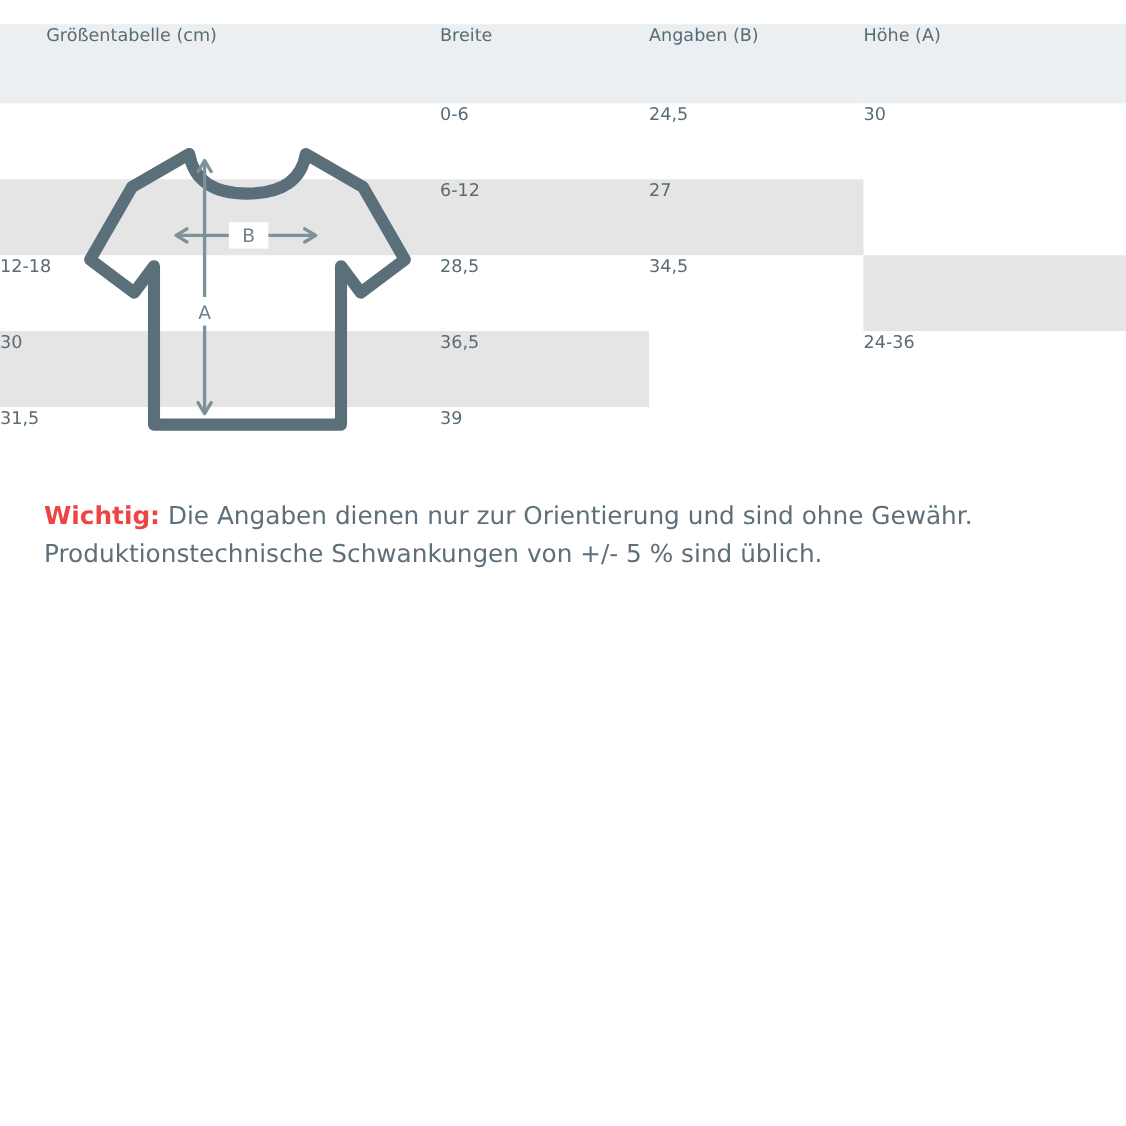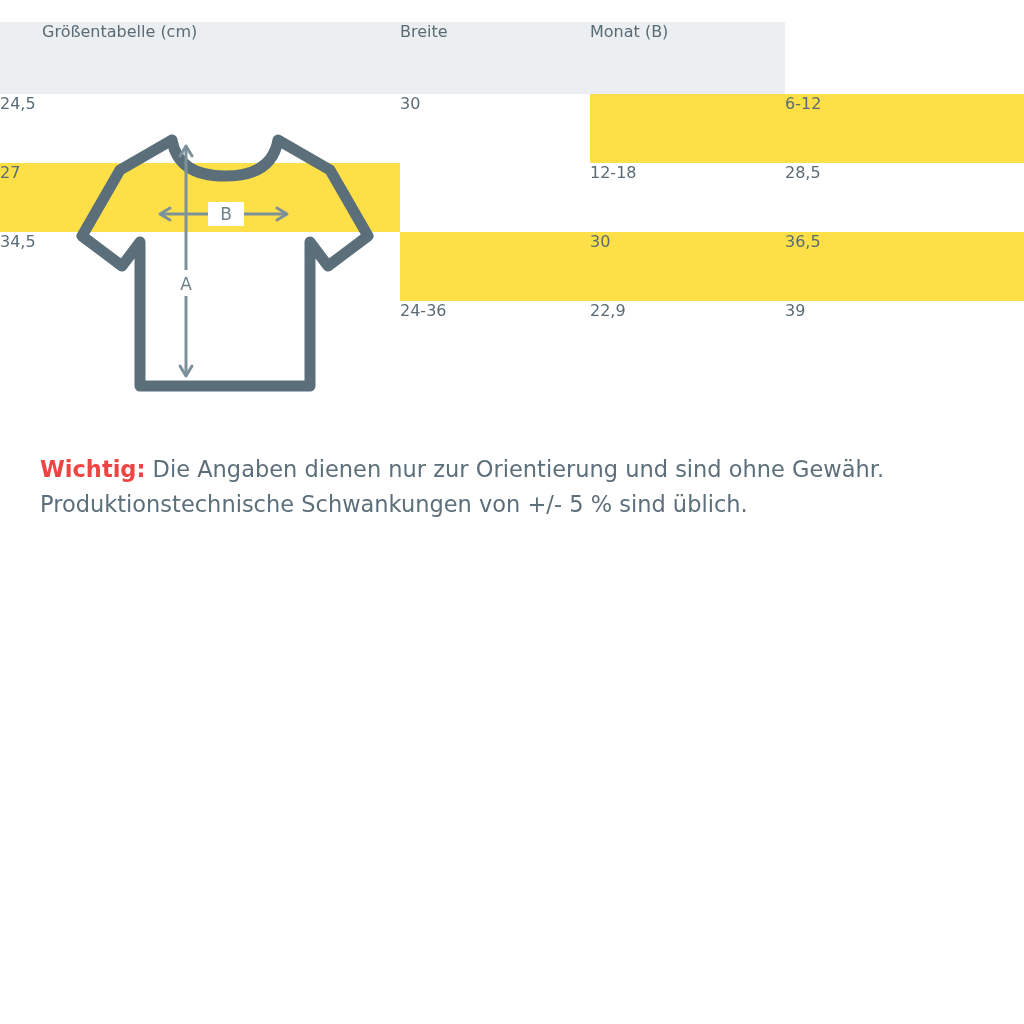--- a/index.html
+++ b/index.html
@@ -41,21 +41,21 @@
   }
   .cell-title {
     padding-left: 42px;
     justify-content: flex-start;
   }
 
   .data-row {
     height: 69px;
   }
   .data-row.alt {
-    background: #fde047;
+    background: #e5e5e5;
   }
 
   
   .shirt-wrap {
     position: absolute;
     left: 60px;
     top: 118px;
     width: 330px;
     height: 310px;
   }
@@ -77,42 +77,44 @@
 </head>
 <body>
 
 <div class="page">
 
   <div class="size-table">
     <div class="table-grid">
 
       <div class="header-row cell-title">Größentabelle (cm)</div>
       <div class="header-row cell-c">Breite</div>
-      <div class="header-row cell-d">Monat (B)</div>
+      <div class="header-row cell-d">Angaben (B)</div>
+      <div class="header-row cell-e">Höhe (A)</div>
 
       <div class="data-row spacer-cell"></div>
+      <div class="data-row">0-6</div>
       <div class="data-row">24,5</div>
       <div class="data-row">30</div>
 
       <div class="data-row alt spacer-cell"></div>
       <div class="data-row alt">6-12</div>
       <div class="data-row alt">27</div>
 
       <div class="data-row spacer-cell"></div>
       <div class="data-row">12-18</div>
       <div class="data-row">28,5</div>
       <div class="data-row">34,5</div>
 
       <div class="data-row alt spacer-cell"></div>
       <div class="data-row alt">30</div>
       <div class="data-row alt">36,5</div>
 
       <div class="data-row spacer-cell"></div>
       <div class="data-row">24-36</div>
-      <div class="data-row">22,9</div>
+      <div class="data-row">31,5</div>
       <div class="data-row">39</div>
 
     </div>
   </div>
 
   <div class="shirt-wrap">
     <svg width="330" height="310" viewBox="0 0 330 310">
 
       <path d="M112 22 L60 52 L22 118 L62 148 L80 124 L80 268 L250 268 L250 124 L268 148 L308 118 L270 52 L218 22
                C214 46 196 58 165 58 C134 58 116 46 112 22 Z" fill="none" stroke="#5a6f7a" stroke-width="11" stroke-linejoin="round" stroke-linecap="round"></path>

